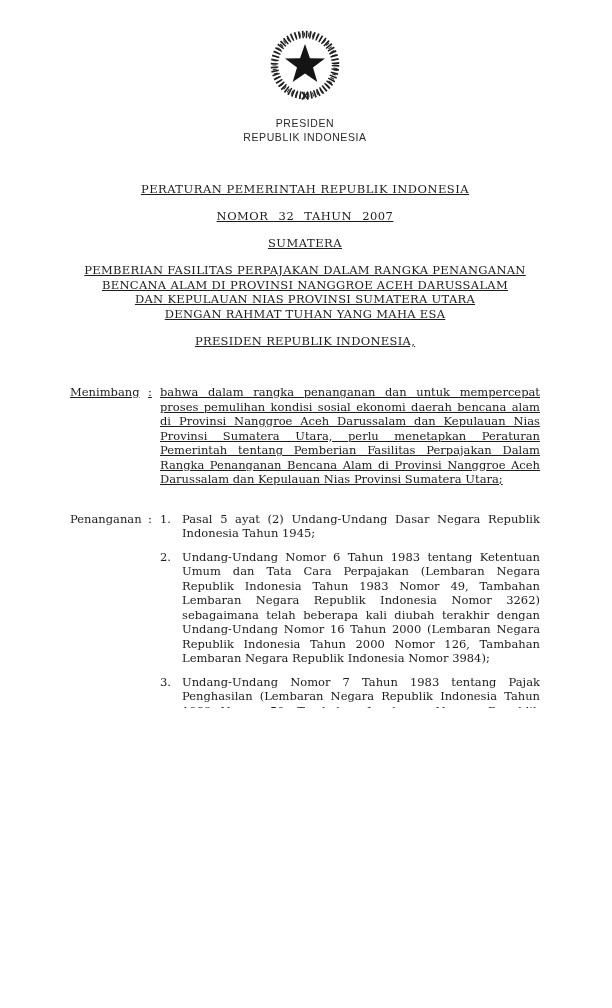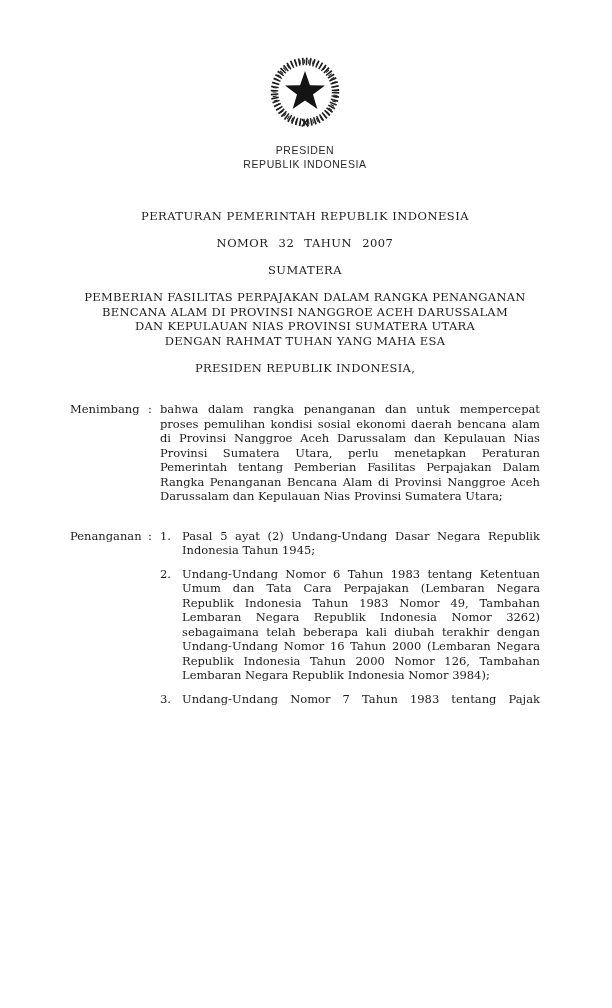--- a/index.html
+++ b/index.html
@@ -7,34 +7,34 @@
     position: relative;
     width: 612px;
     height: 708px;
     margin: 0 auto;
     background: #ffffff;
     color: #1c1c1c;
     font-family: "DejaVu Serif", "Liberation Serif", serif;
     font-size: 11.5px;
     line-height: 14.5px;
     box-sizing: border-box;
-    padding: 51px 72px 0 70px;
+    padding: 24px 72px 0 70px;
     overflow: hidden;
   }
   .seal { text-align: center; }
   .seal svg { display: inline-block; }
   .seal-text {
     font-family: "Liberation Sans", "DejaVu Sans", sans-serif;
     font-size: 10.5px;
     line-height: 14px;
     letter-spacing: 0.6px;
     color: #2a2a2a;
     margin-top: 6px;
   }
-  .center { text-align: center; }
+  .center { text-align: center; text-decoration: underline; }
   .doc-title {
     margin-top: 38px;
     letter-spacing: 0.5px;
   }
   .doc-number {
     margin-top: 12.5px;
     letter-spacing: 0.5px;
     word-spacing: 6px;
   }
   .doc-tentang {
@@ -46,21 +46,21 @@
     letter-spacing: 0.3px;
     line-height: 14.5px;
   }
   .invocation { letter-spacing: 0.3px; }
   .authority  { margin-top: 12.5px; letter-spacing: 0.3px; }
   .clause {
     display: grid;
     grid-template-columns: 78px 12px 1fr;
     margin-top: 13px;
   }
-  .clause.first-clause { margin-top: 27px; }
+  .clause.first-clause { margin-top: 37px; text-decoration: underline; }
   .clause.mengingat { margin-top: 25px; }
   .clause-label { text-align: left; }
   .clause-colon { text-align: left; }
   .justify { text-align: justify; text-align-last: left; }
   .list-item {
     display: grid;
     grid-template-columns: 22px 1fr;
     margin-bottom: 9px;
   }
   .list-item:last-child { margin-bottom: 0; }

